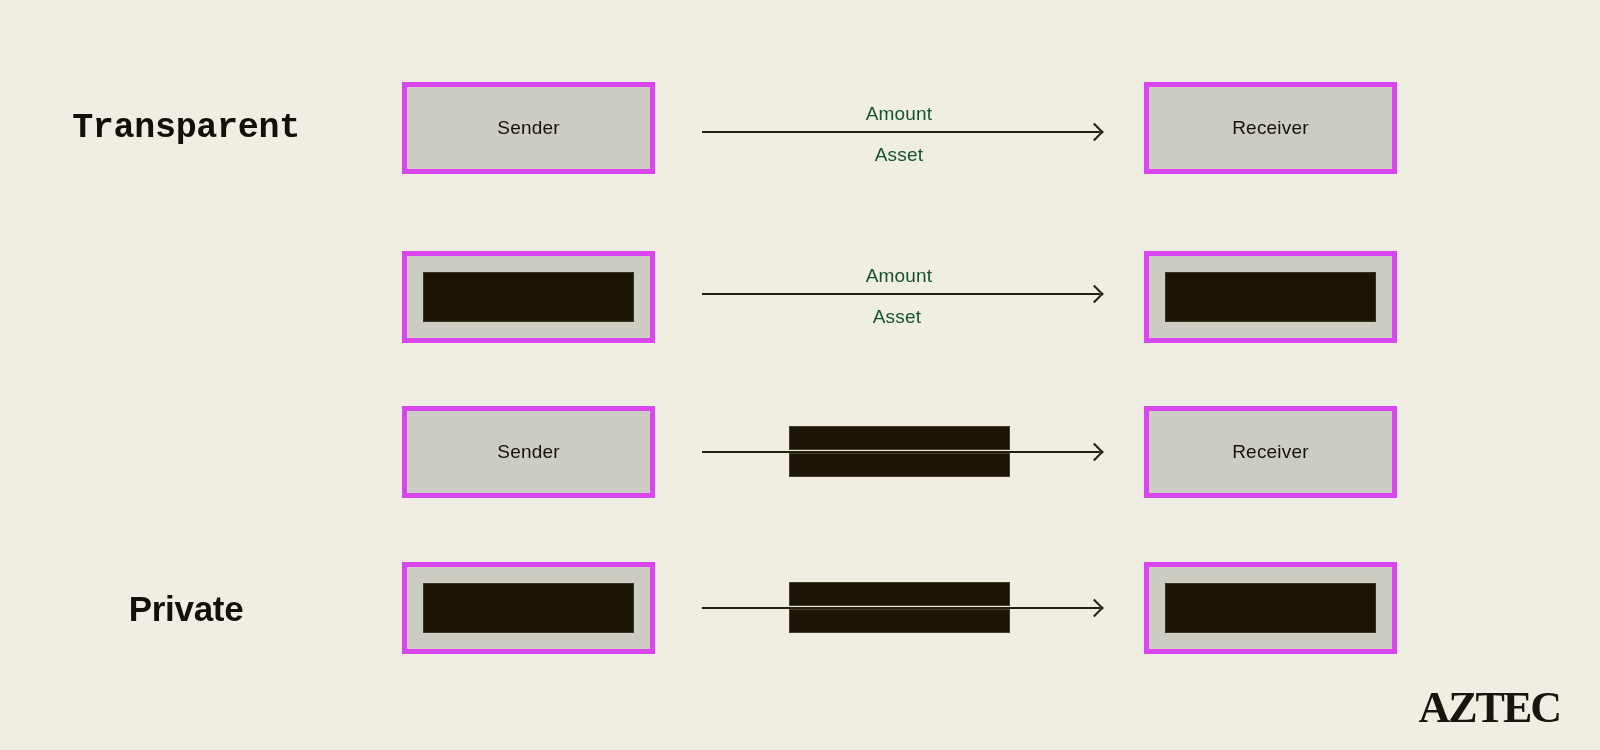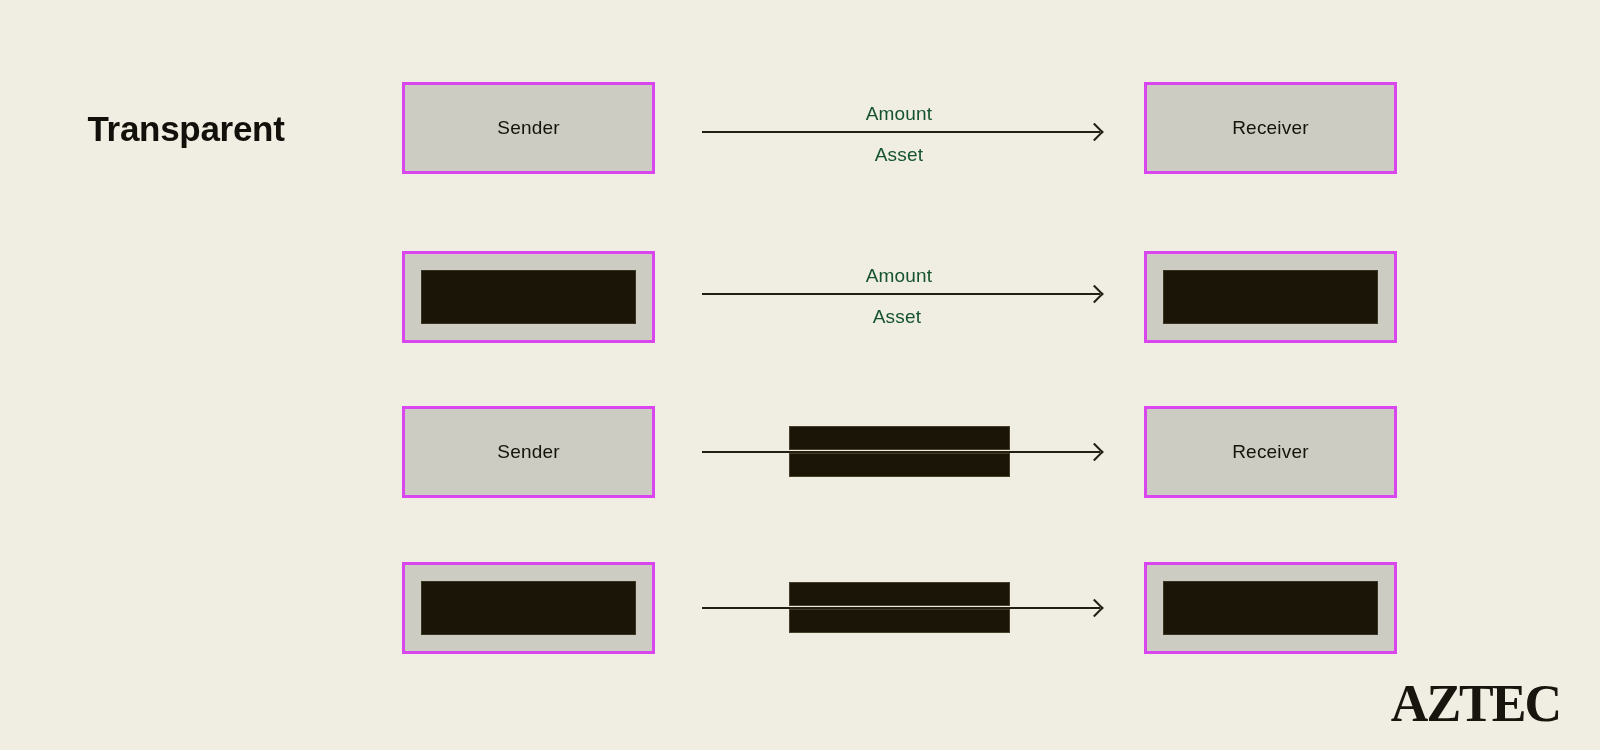--- a/index.html
+++ b/index.html
@@ -35,21 +35,21 @@
     color: #12100a;
     line-height: 1;
     transform: translateY(-50%);
     white-space: nowrap;
   }
 
   
   .party-box {
     position: absolute;
     background: #ccccc2;
-    border: 3px solid #d946ef;
+    border: 5px solid #d946ef;
     display: flex;
     align-items: center;
     justify-content: center;
   }
   .party-box .party-label {
     font-size: 19px;
     color: #15130c;
     letter-spacing: 0.2px;
   }
 
@@ -119,33 +119,33 @@
   
   .brand {
     position: absolute;
     right: 40px;
     bottom: 20px;
     display: flex;
     align-items: center;
   }
   .brand-mark {
     font-family: "Liberation Serif", serif;
-    font-size: 52px;
+    font-size: 44px;
     font-weight: bold;
     letter-spacing: -2px;
     color: #17150d;
     line-height: 1;
   }
 </style>
 </head>
 <body>
 
 <div class="canvas">
 
-  <div class="row-label" style="top:128px;">Transparent</div>
+  <div class="row-label" style="top:128px;font-family:Liberation Mono, monospace;">Transparent</div>
 
   <div class="party-box" style="left:402px; top:82px; width:253px; height:92px;">
     <span class="party-label">Sender</span>
   </div>
 
   <div class="arrow" style="left:702px; top:131px; width:398px;">
     <span class="shaft"></span>
     <span class="head"></span>
   </div>
   <div class="arrow-text" style="left:899px; top:114px;">Amount</div>
@@ -182,20 +182,21 @@
   </div>
   <div class="payload-redact" style="left:789px; top:426px; width:221px; height:51px;">
     <span class="bar top"></span>
     <span class="bar bottom"></span>
   </div>
 
   <div class="party-box" style="left:1144px; top:406px; width:253px; height:92px;">
     <span class="party-label">Receiver</span>
   </div>
 
+  <div class="row-label" style="top:608px;">Private</div>
 
   <div class="party-box" style="left:402px; top:562px; width:253px; height:92px;">
     <span class="redact"></span>
   </div>
 
   <div class="arrow" style="left:702px; top:607px; width:398px;">
     <span class="shaft"></span>
     <span class="head"></span>
   </div>
   <div class="payload-redact" style="left:789px; top:582px; width:221px; height:51px;">

